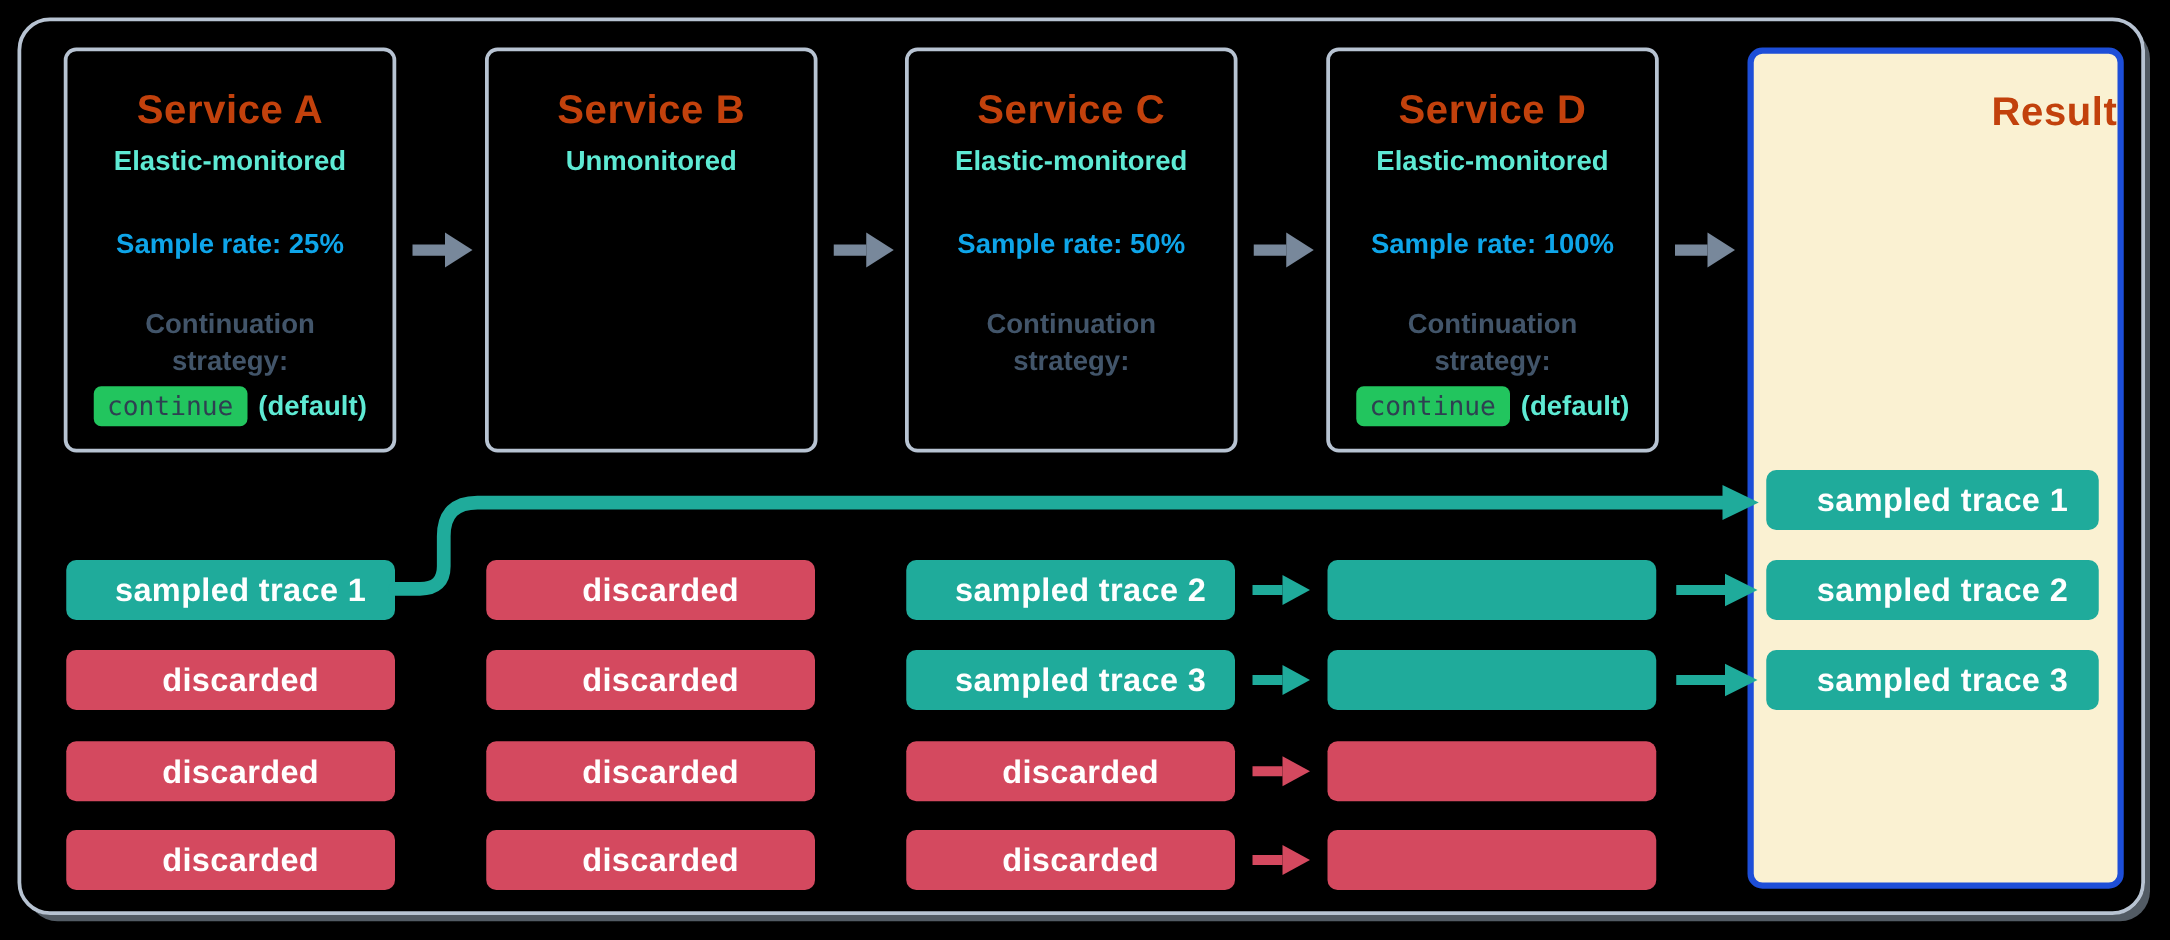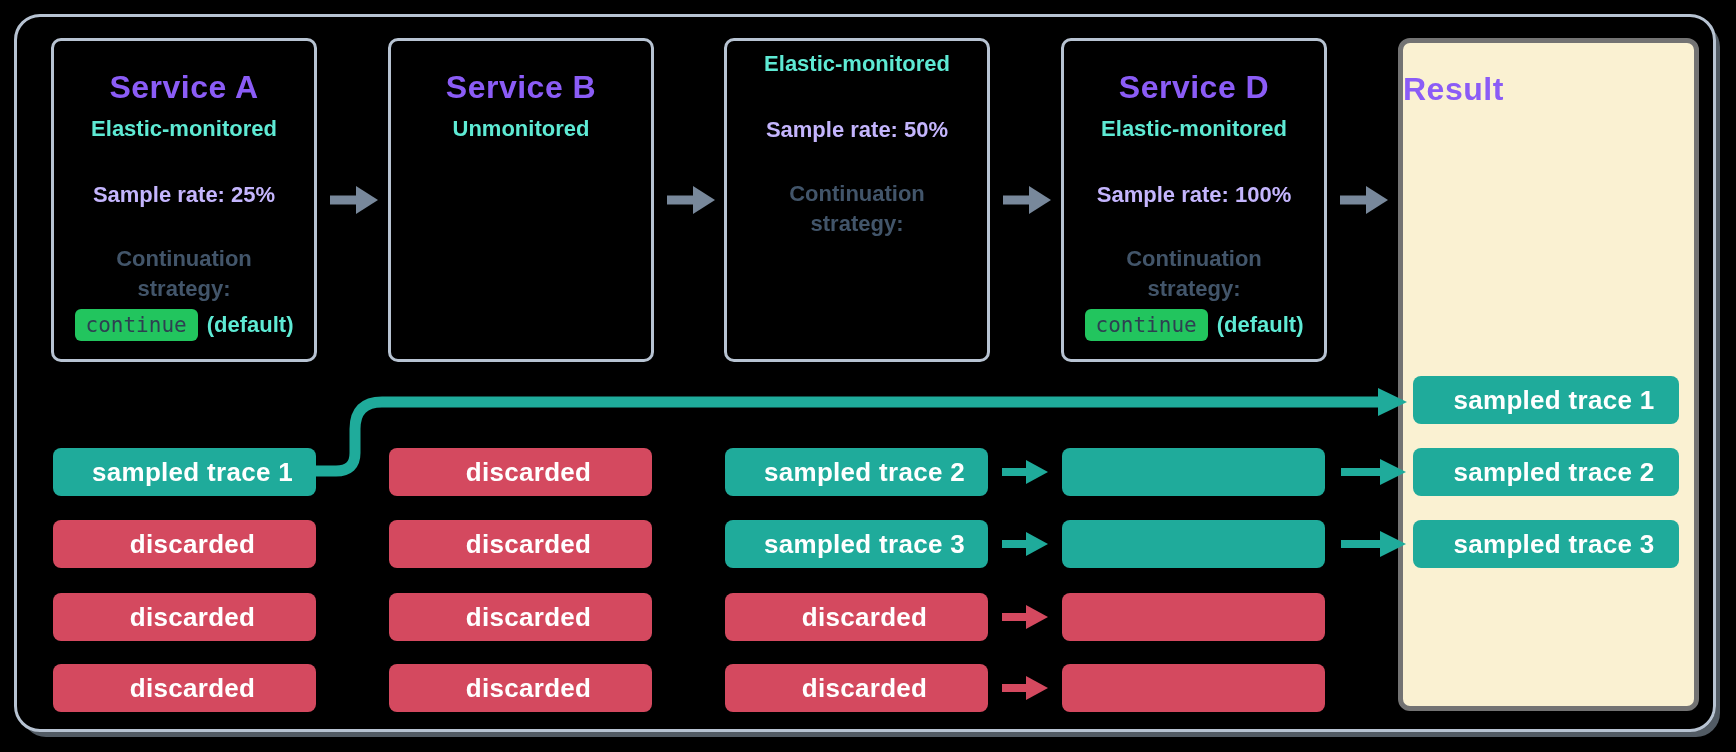--- a/index.html
+++ b/index.html
@@ -9,33 +9,33 @@
   }
   .frame{
     position:absolute;left:14px;top:14px;width:1702px;height:718px;
     border:3px solid #b7c3d2;border-radius:26px;box-sizing:border-box;
     box-shadow:6px 7px 0 -2px rgba(164,181,199,0.5);
   }
   .card{
     position:absolute;top:38px;width:266px;height:324px;box-sizing:border-box;
     background:#000;border:3px solid #b7c3d2;border-radius:10px;text-align:center;
   }
-  .card-title{margin-top:28px;font-size:32px;font-weight:700;color:#8b5cf6;letter-spacing:.5px;}
+  .card-title{margin-top:28px;font-size:32px;font-weight:700;color:#c2410c;letter-spacing:.5px;}
   .card-sub{margin-top:10px;font-size:22px;font-weight:600;color:#5eead4;}
-  .card-rate{margin-top:40px;font-size:22px;font-weight:600;color:#c4b5fd;}
+  .card-rate{margin-top:40px;font-size:22px;font-weight:600;color:#0ea5e9;}
   .card-strategy{margin:36px auto 0;width:170px;font-size:22px;font-weight:600;color:#42556a;line-height:1.35;}
   .chip-row{margin-top:6px;display:flex;align-items:center;justify-content:center;gap:9px;}
   .chip{
     background:#22c55e;color:#2e4051;border-radius:6px;padding:4px 11px;
     font-family:"DejaVu Sans Mono","Liberation Mono",monospace;font-size:21px;white-space:nowrap;
   }
   .chip-suffix{font-size:22px;font-weight:600;color:#5eead4;white-space:nowrap;}
   .result-card{
     position:absolute;left:1398px;top:38px;width:301px;height:673px;box-sizing:border-box;
-    background:#faf1d2;border:5px solid #737373;border-radius:12px;text-align:left;
+    background:#faf1d2;border:5px solid #1d4ed8;border-radius:12px;text-align:right;
   }
   .trace{
     position:absolute;height:48px;border-radius:8px;box-sizing:border-box;
     display:flex;align-items:center;justify-content:center;
     color:#fff;font-size:26px;font-weight:600;letter-spacing:.3px;padding-left:16px;
   }
   .sampled{background:#1fab9b;}
   .discarded{background:#d4495f;}
   .col-a{left:53px;width:263px;}
   .col-b{left:389px;width:263px;}
@@ -66,20 +66,21 @@
       <span class="chip-suffix">(default)</span>
     </div>
   </div>
 
   <div class="card" style="left:388px;">
     <div class="card-title">Service B</div>
     <div class="card-sub">Unmonitored</div>
   </div>
 
   <div class="card" style="left:724px;">
+    <div class="card-title">Service C</div>
     <div class="card-sub">Elastic-monitored</div>
     <div class="card-rate">Sample rate: 50%</div>
     <div class="card-strategy">Continuation strategy:</div>
   </div>
 
   <div class="card" style="left:1061px;">
     <div class="card-title">Service D</div>
     <div class="card-sub">Elastic-monitored</div>
     <div class="card-rate">Sample rate: 100%</div>
     <div class="card-strategy">Continuation strategy:</div>

